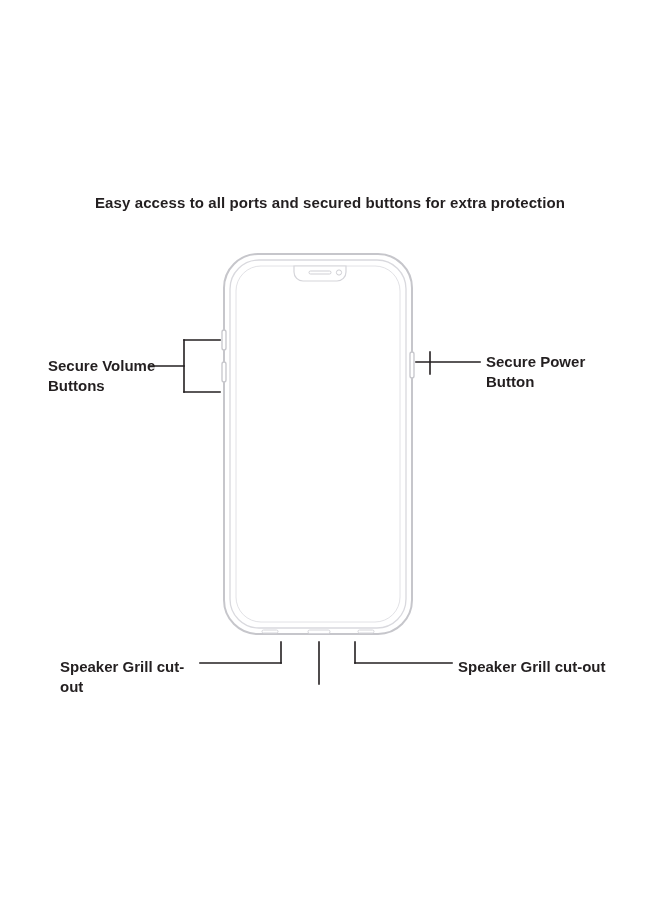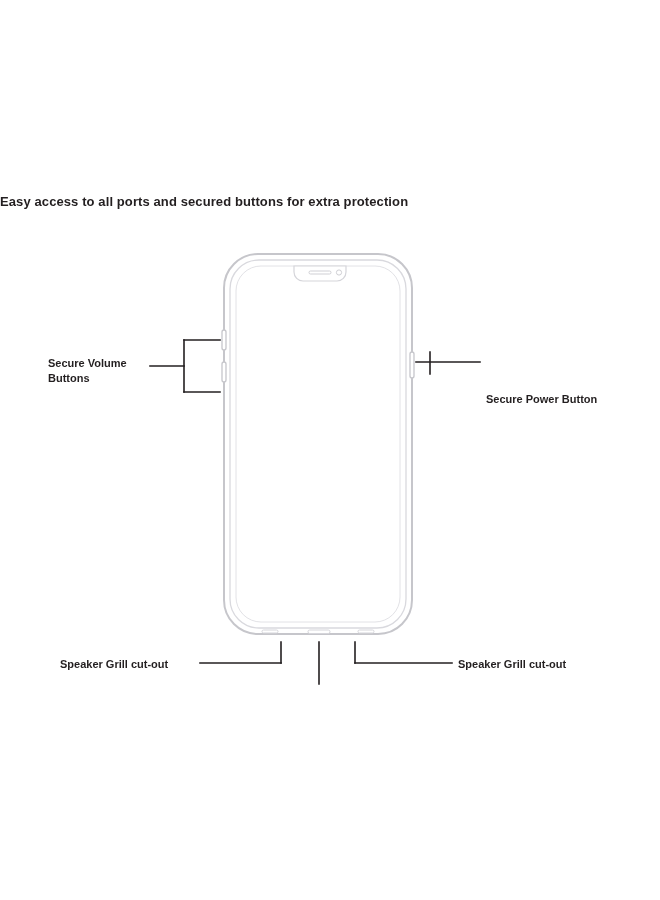--- a/index.html
+++ b/index.html
@@ -17,45 +17,45 @@
   }
   #diagram-root {
     position: absolute;
     inset: 0;
   }
   .headline {
     position: absolute;
     top: 194px;
     left: 0;
     width: 660px;
-    font-size: 13px;
+    text-align: center;
+    font-size: 15px;
     font-weight: bold;
     letter-spacing: 0.1px;
     color: #231f20;
   }
   .callout {
     position: absolute;
-    font-size: 11px;
+    font-size: 15px;
     font-weight: bold;
     line-height: 1.32;
     color: #231f20;
     white-space: pre-line;
   }
   #label-volume {
     left: 48px;
     top: 356px;
     width: 110px;
     text-align: left;
   }
   #label-power {
     left: 486px;
     top: 352px;
     width: 150px;
     text-align: left;
-    margin-top: 40px;
   }
   #label-speaker-left {
     left: 60px;
     top: 657px;
     width: 140px;
     text-align: left;
   }
   #label-speaker-right {
     left: 458px;
     top: 657px;

